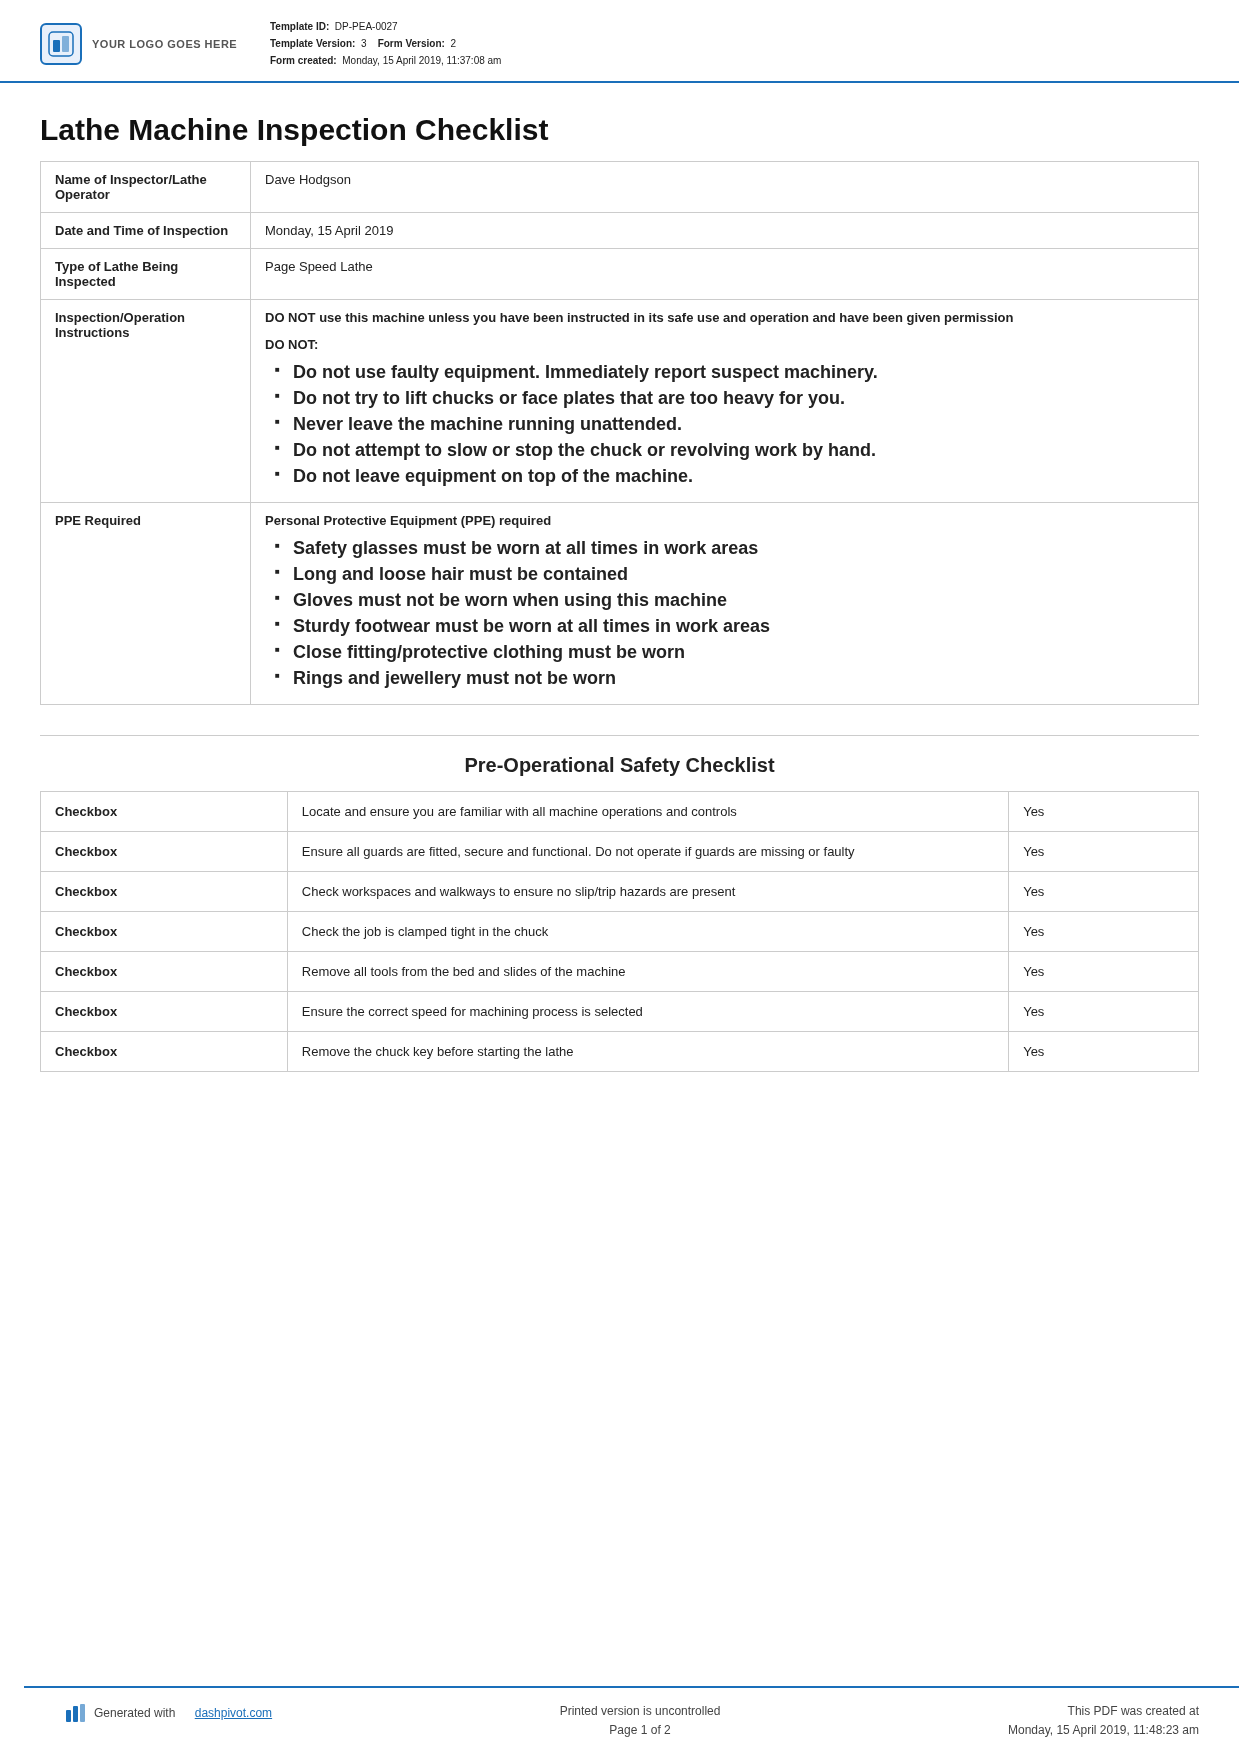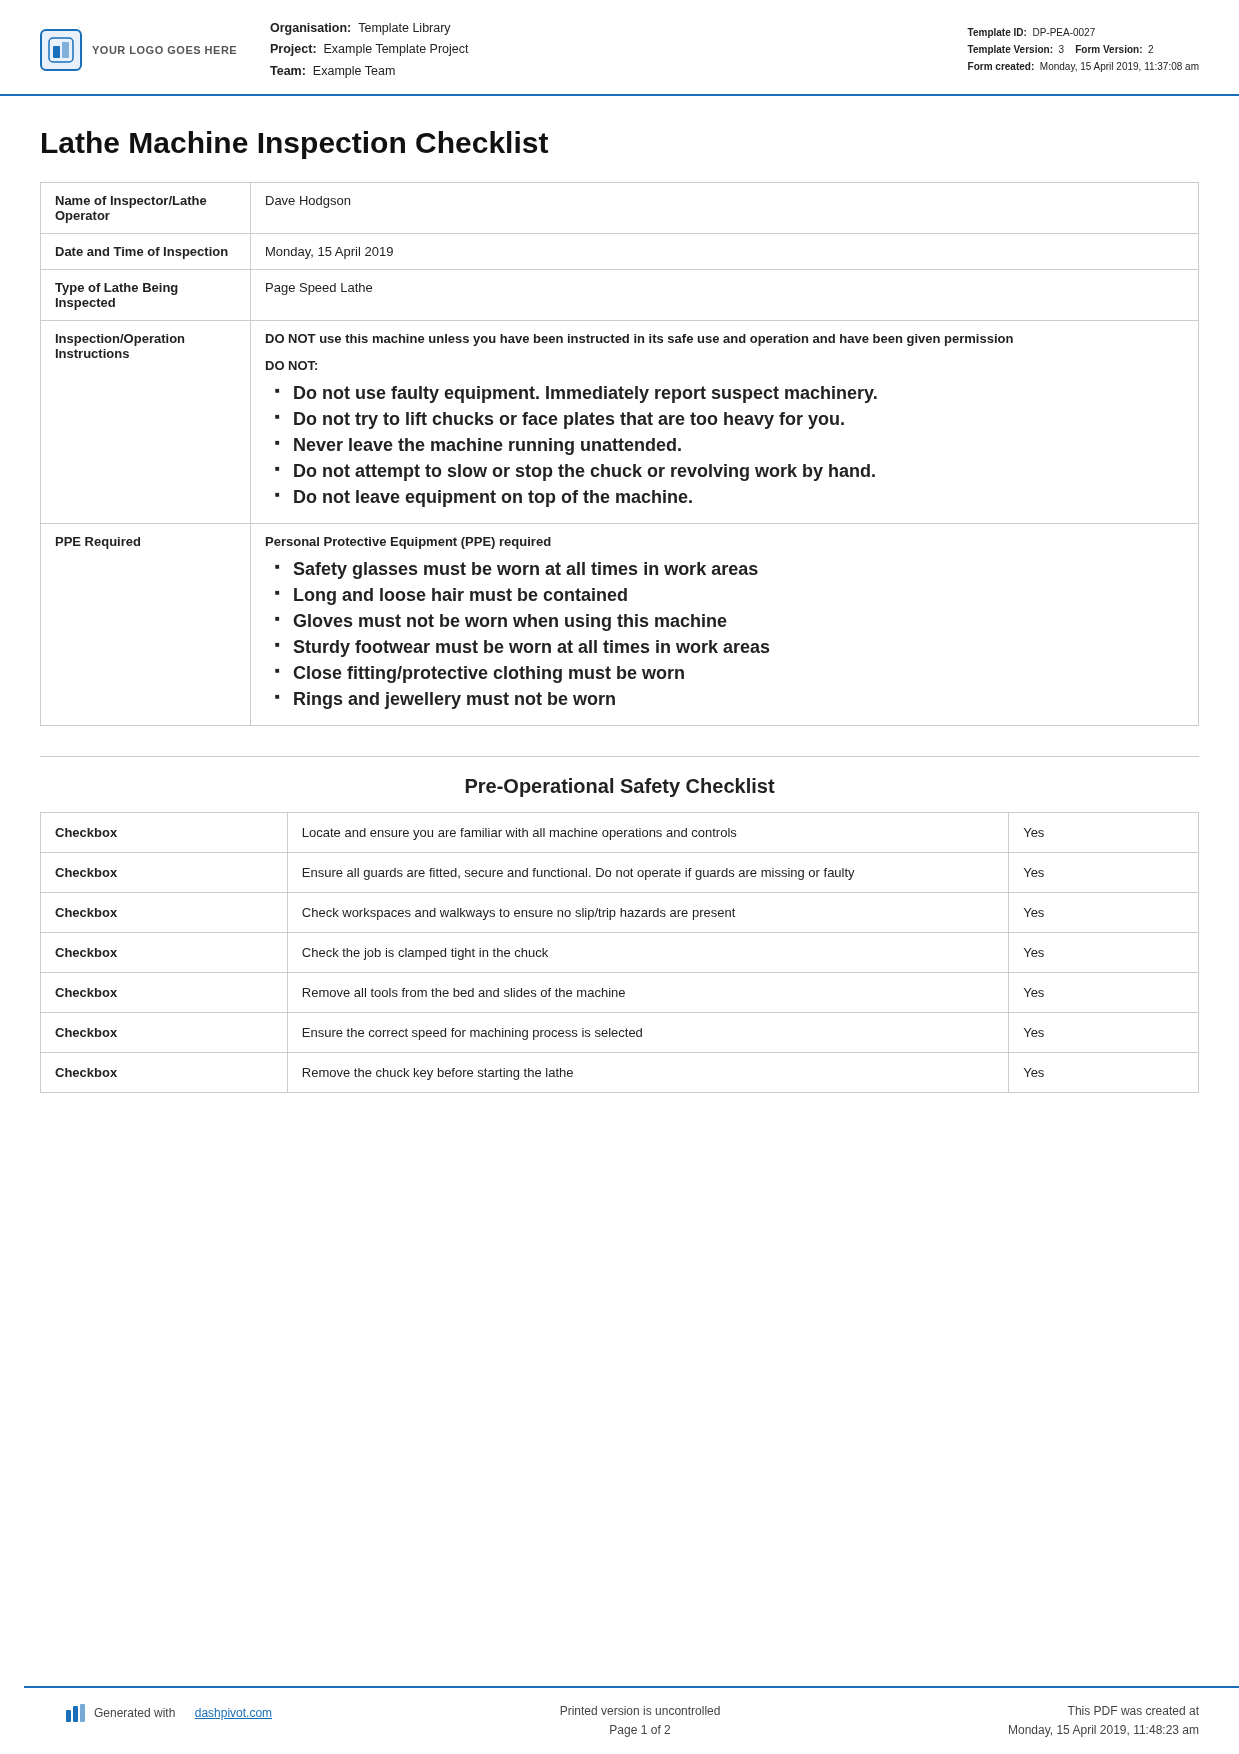--- a/index.html
+++ b/index.html
@@ -65,21 +65,21 @@
 
     
     .main {
       padding: 30px 40px 20px 40px;
       flex: 1;
     }
 
     .doc-title {
       font-size: 30px;
       font-weight: bold;
-      margin-bottom: 22px;
+      margin-bottom: 14px;
       color: #111;
     }
 
     
     .info-table {
       width: 100%;
       border-collapse: collapse;
       margin-bottom: 30px;
     }
     .info-table td {
@@ -202,34 +202,20 @@
   <div class="header">
     <div class="logo-box">
       <div class="logo-icon">
         <svg width="28" height="28" viewBox="0 0 28 28" fill="none" xmlns="http://www.w3.org/2000/svg">
           <rect x="2" y="2" width="24" height="24" rx="4" fill="#e8f0fb" stroke="#1a6fba" stroke-width="1.5"></rect>
           <rect x="6" y="10" width="7" height="12" rx="1" fill="#1a6fba"></rect>
           <rect x="15" y="6" width="7" height="16" rx="1" fill="#1a6fba" opacity="0.5"></rect>
         </svg>
       </div>
       <span class="logo-text">YOUR LOGO GOES HERE</span>
-    </div>
-    <div class="header-meta">
-      <div>
-        <span class="label">Organisation:</span>
-        &nbsp;<span>Template Library</span>
-      </div>
-      <div>
-        <span class="label">Project:</span>
-        &nbsp;<span>Example Template Project</span>
-      </div>
-      <div>
-        <span class="label">Team:</span>
-        &nbsp;<span>Example Team</span>
-      </div>
     </div>
     <div class="header-right">
       <div>
         <span class="label">Template ID:</span>
         &nbsp;<span>DP-PEA-0027</span>
       </div>
       <div>
         <span class="label">Template Version:</span>
         &nbsp;<span>3</span>
         &nbsp;&nbsp;

